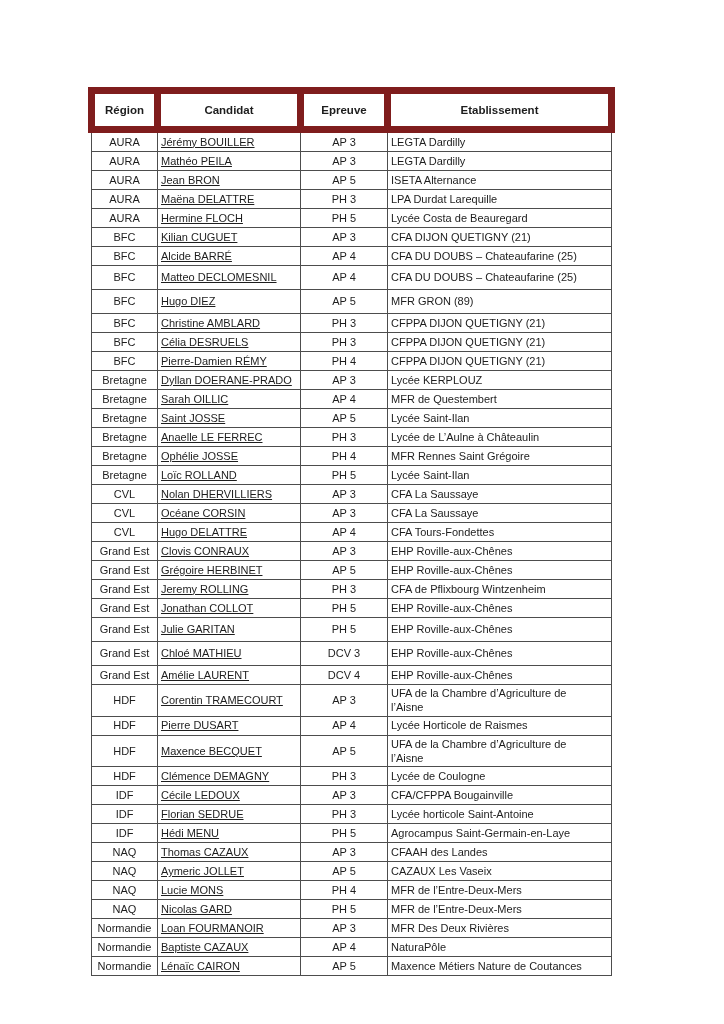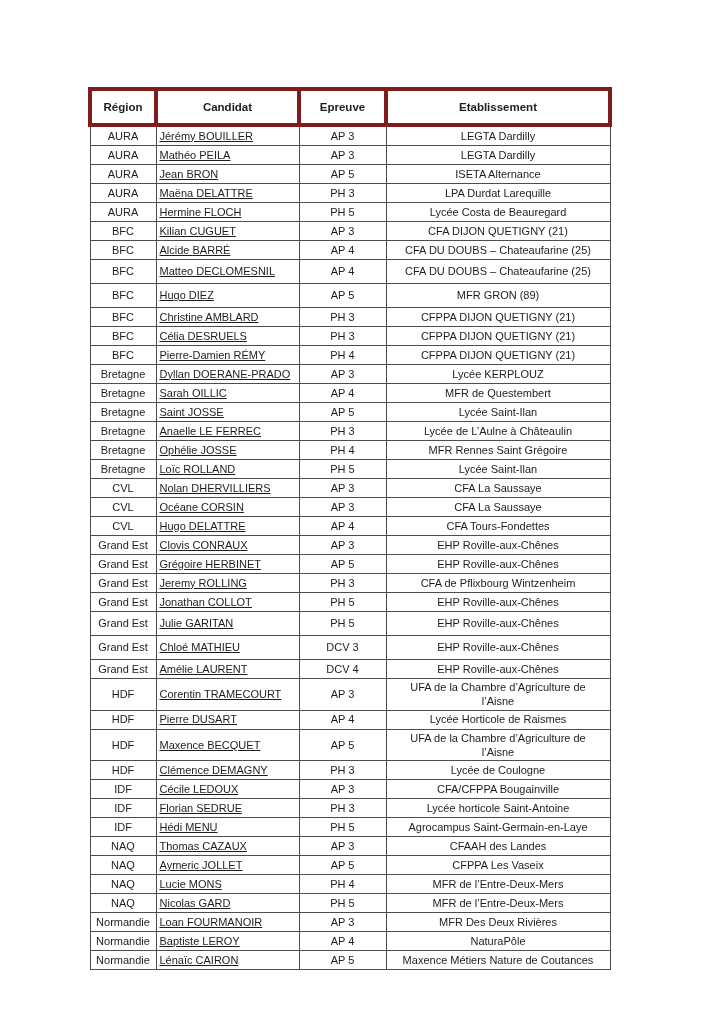--- a/index.html
+++ b/index.html
@@ -23,40 +23,40 @@
     border-collapse: collapse;
     table-layout: fixed;
     color: #1d1d1d;
   }
   table.results col.c-region  { width: 66px; }
   table.results col.c-candidat{ width: 143px; }
   table.results col.c-epreuve { width: 87px; }
   table.results col.c-etab    { width: 224px; }
 
   table.results th {
-    border: 4px solid #7f1d1d;
+    border: 7px solid #7f1d1d;
     font-size: 11.5px;
     font-weight: bold;
     height: 32px;
     text-align: center;
     vertical-align: middle;
     padding: 0 2px;
   }
   table.results td {
     border: 1px solid #4d4d4d;
     font-size: 11px;
     line-height: 1.3;
     padding: 1px 3px;
     vertical-align: middle;
     height: 16px;
   }
   table.results tr.tall td { height: 21px; }
   td.center { text-align: center; }
   td.nowrap { white-space: nowrap; overflow: hidden; text-decoration: underline; }
-  td.etab   { white-space: pre-line; text-align: center; }
+  td.etab   { white-space: pre-line; }
 </style>
 </head>
 <body>
 
 <div class="sheet">
   <table class="results">
     <colgroup>
       <col class="c-region">
       <col class="c-candidat">
       <col class="c-epreuve">
@@ -286,21 +286,21 @@
         <tr>
           <td class="center">NAQ</td>
           <td class="nowrap">Thomas CAZAUX</td>
           <td class="center">AP 3</td>
           <td class="etab">CFAAH des Landes</td>
         </tr>
         <tr>
           <td class="center">NAQ</td>
           <td class="nowrap">Aymeric JOLLET</td>
           <td class="center">AP 5</td>
-          <td class="etab">CFPPA Les Vaseix</td>
+          <td class="etab">CAZAUX Les Vaseix</td>
         </tr>
         <tr>
           <td class="center">NAQ</td>
           <td class="nowrap">Lucie MONS</td>
           <td class="center">PH 4</td>
           <td class="etab">MFR de l’Entre-Deux-Mers</td>
         </tr>
         <tr>
           <td class="center">NAQ</td>
           <td class="nowrap">Nicolas GARD</td>
@@ -308,21 +308,21 @@
           <td class="etab">MFR de l’Entre-Deux-Mers</td>
         </tr>
         <tr>
           <td class="center">Normandie</td>
           <td class="nowrap">Loan FOURMANOIR</td>
           <td class="center">AP 3</td>
           <td class="etab">MFR Des Deux Rivières</td>
         </tr>
         <tr>
           <td class="center">Normandie</td>
-          <td class="nowrap">Baptiste LEROY</td>
+          <td class="nowrap">Baptiste CAZAUX</td>
           <td class="center">AP 4</td>
           <td class="etab">NaturaPôle</td>
         </tr>
         <tr>
           <td class="center">Normandie</td>
           <td class="nowrap">Lénaïc CAIRON</td>
           <td class="center">AP 5</td>
           <td class="etab">Maxence Métiers Nature de Coutances</td>
         </tr>
       </tbody>

